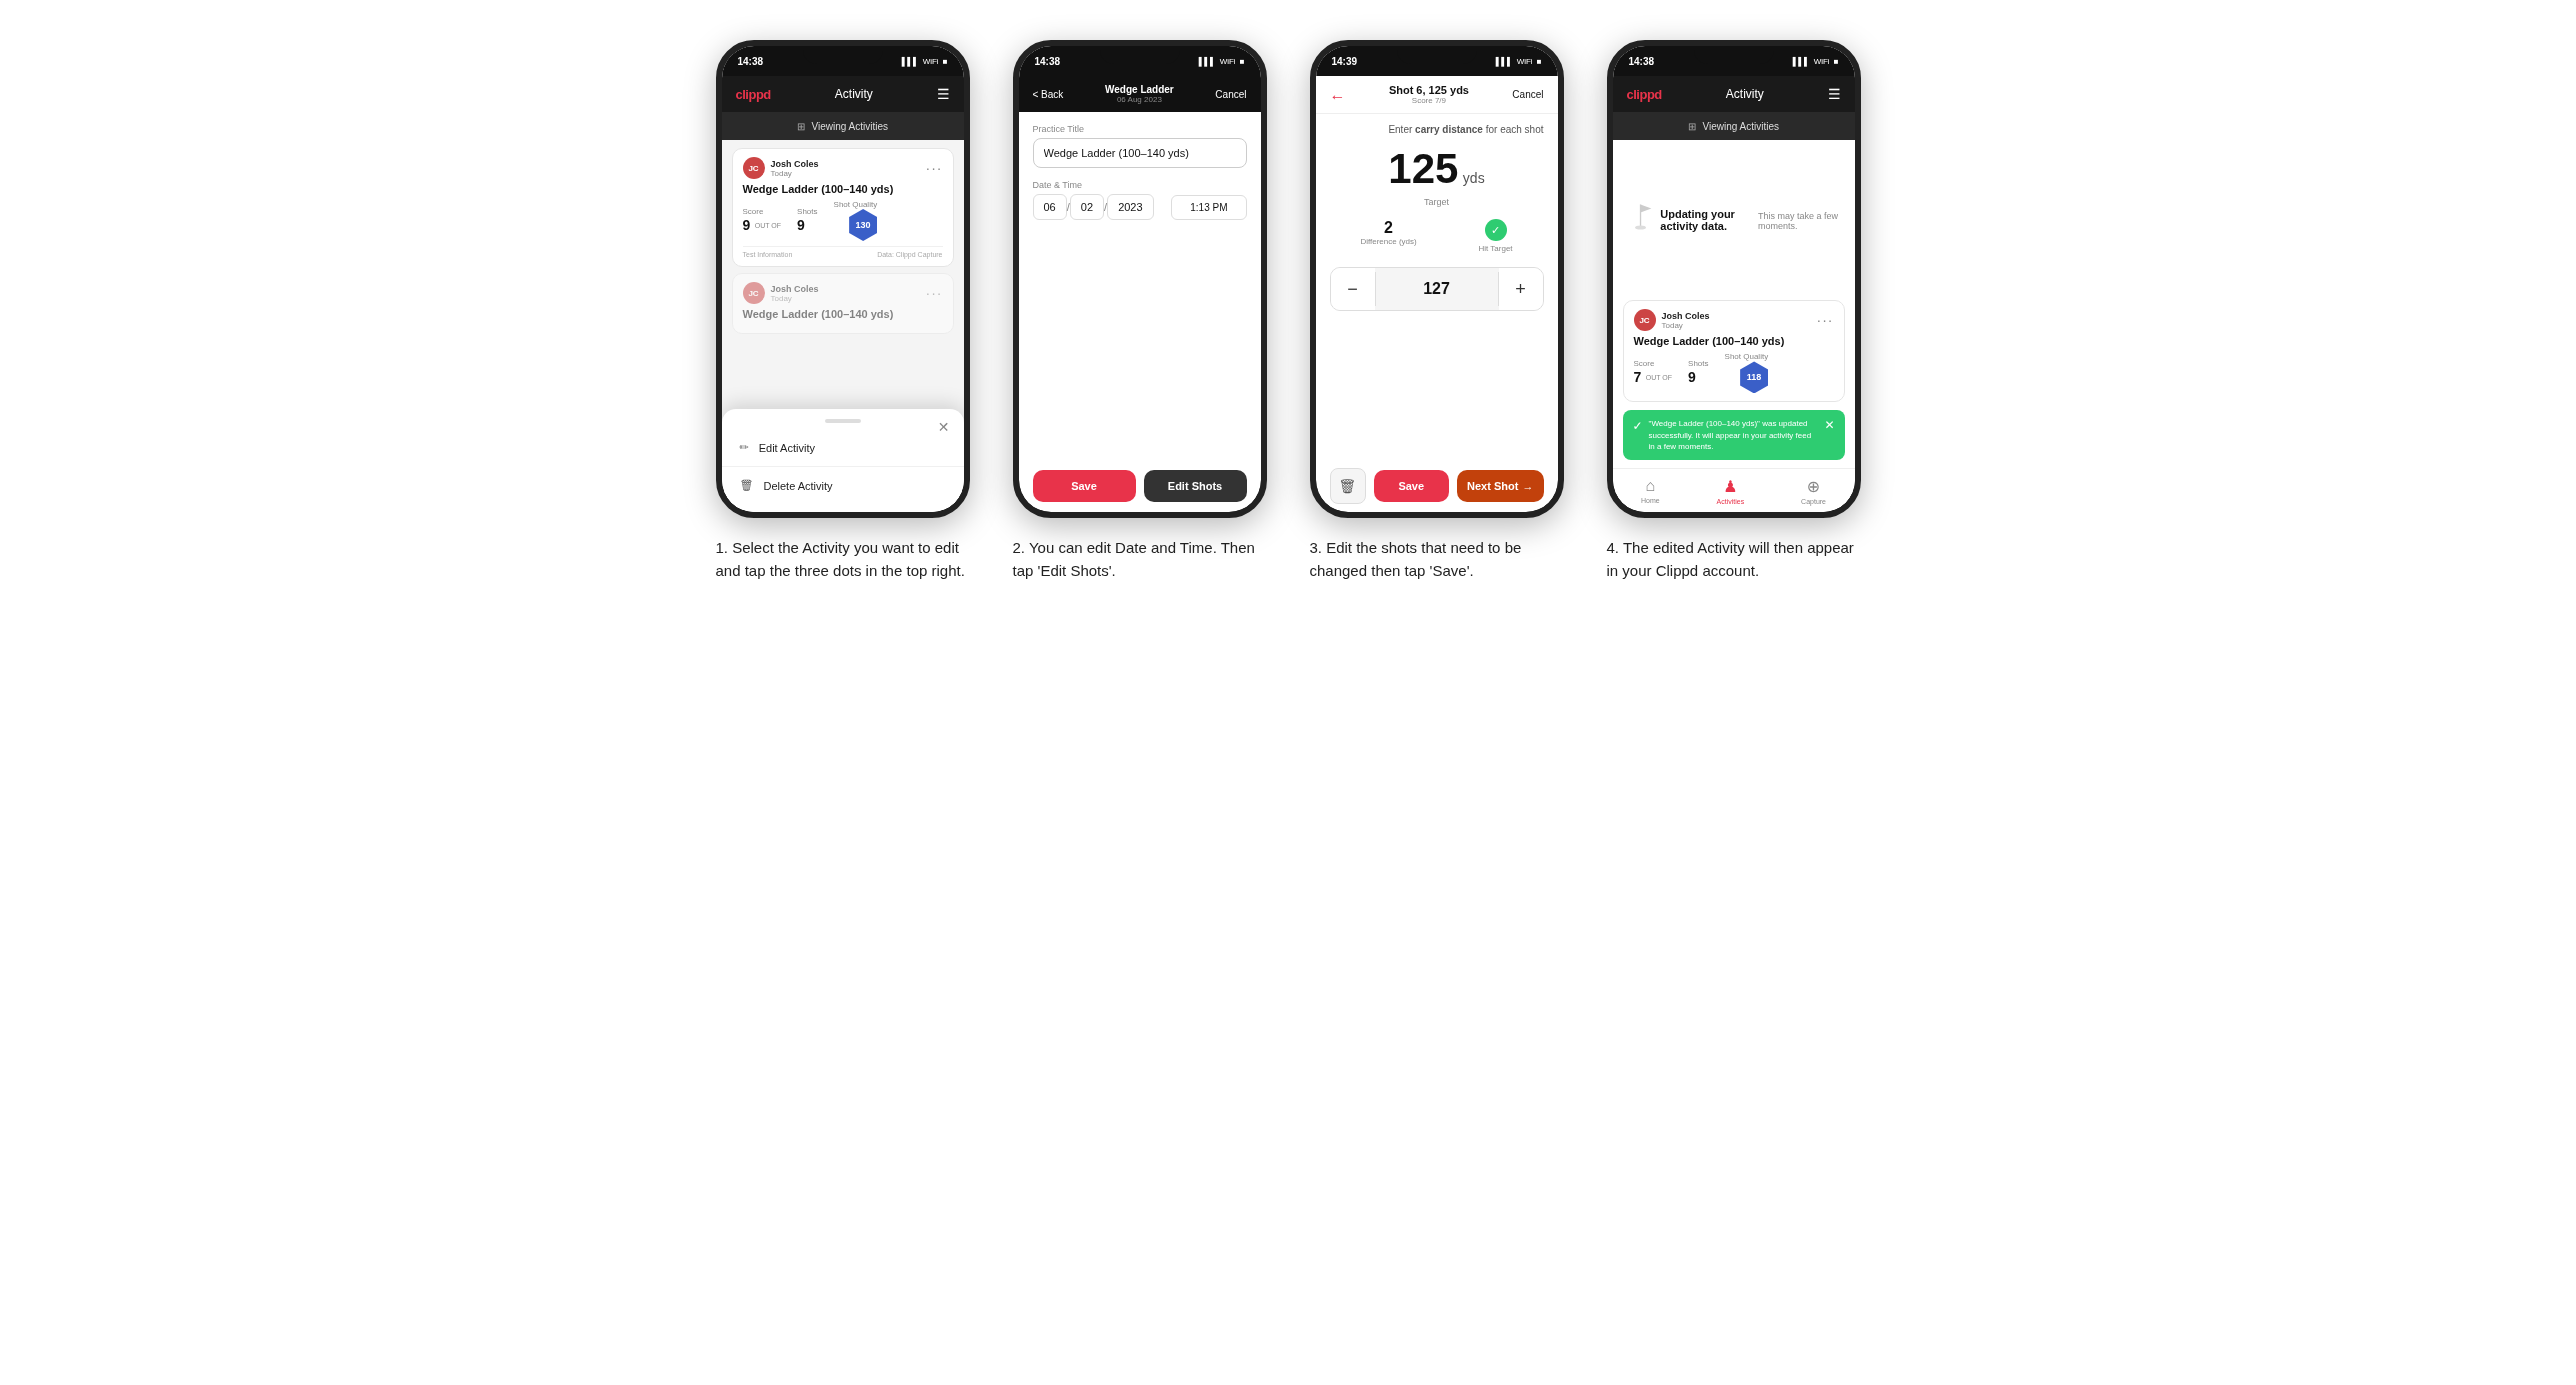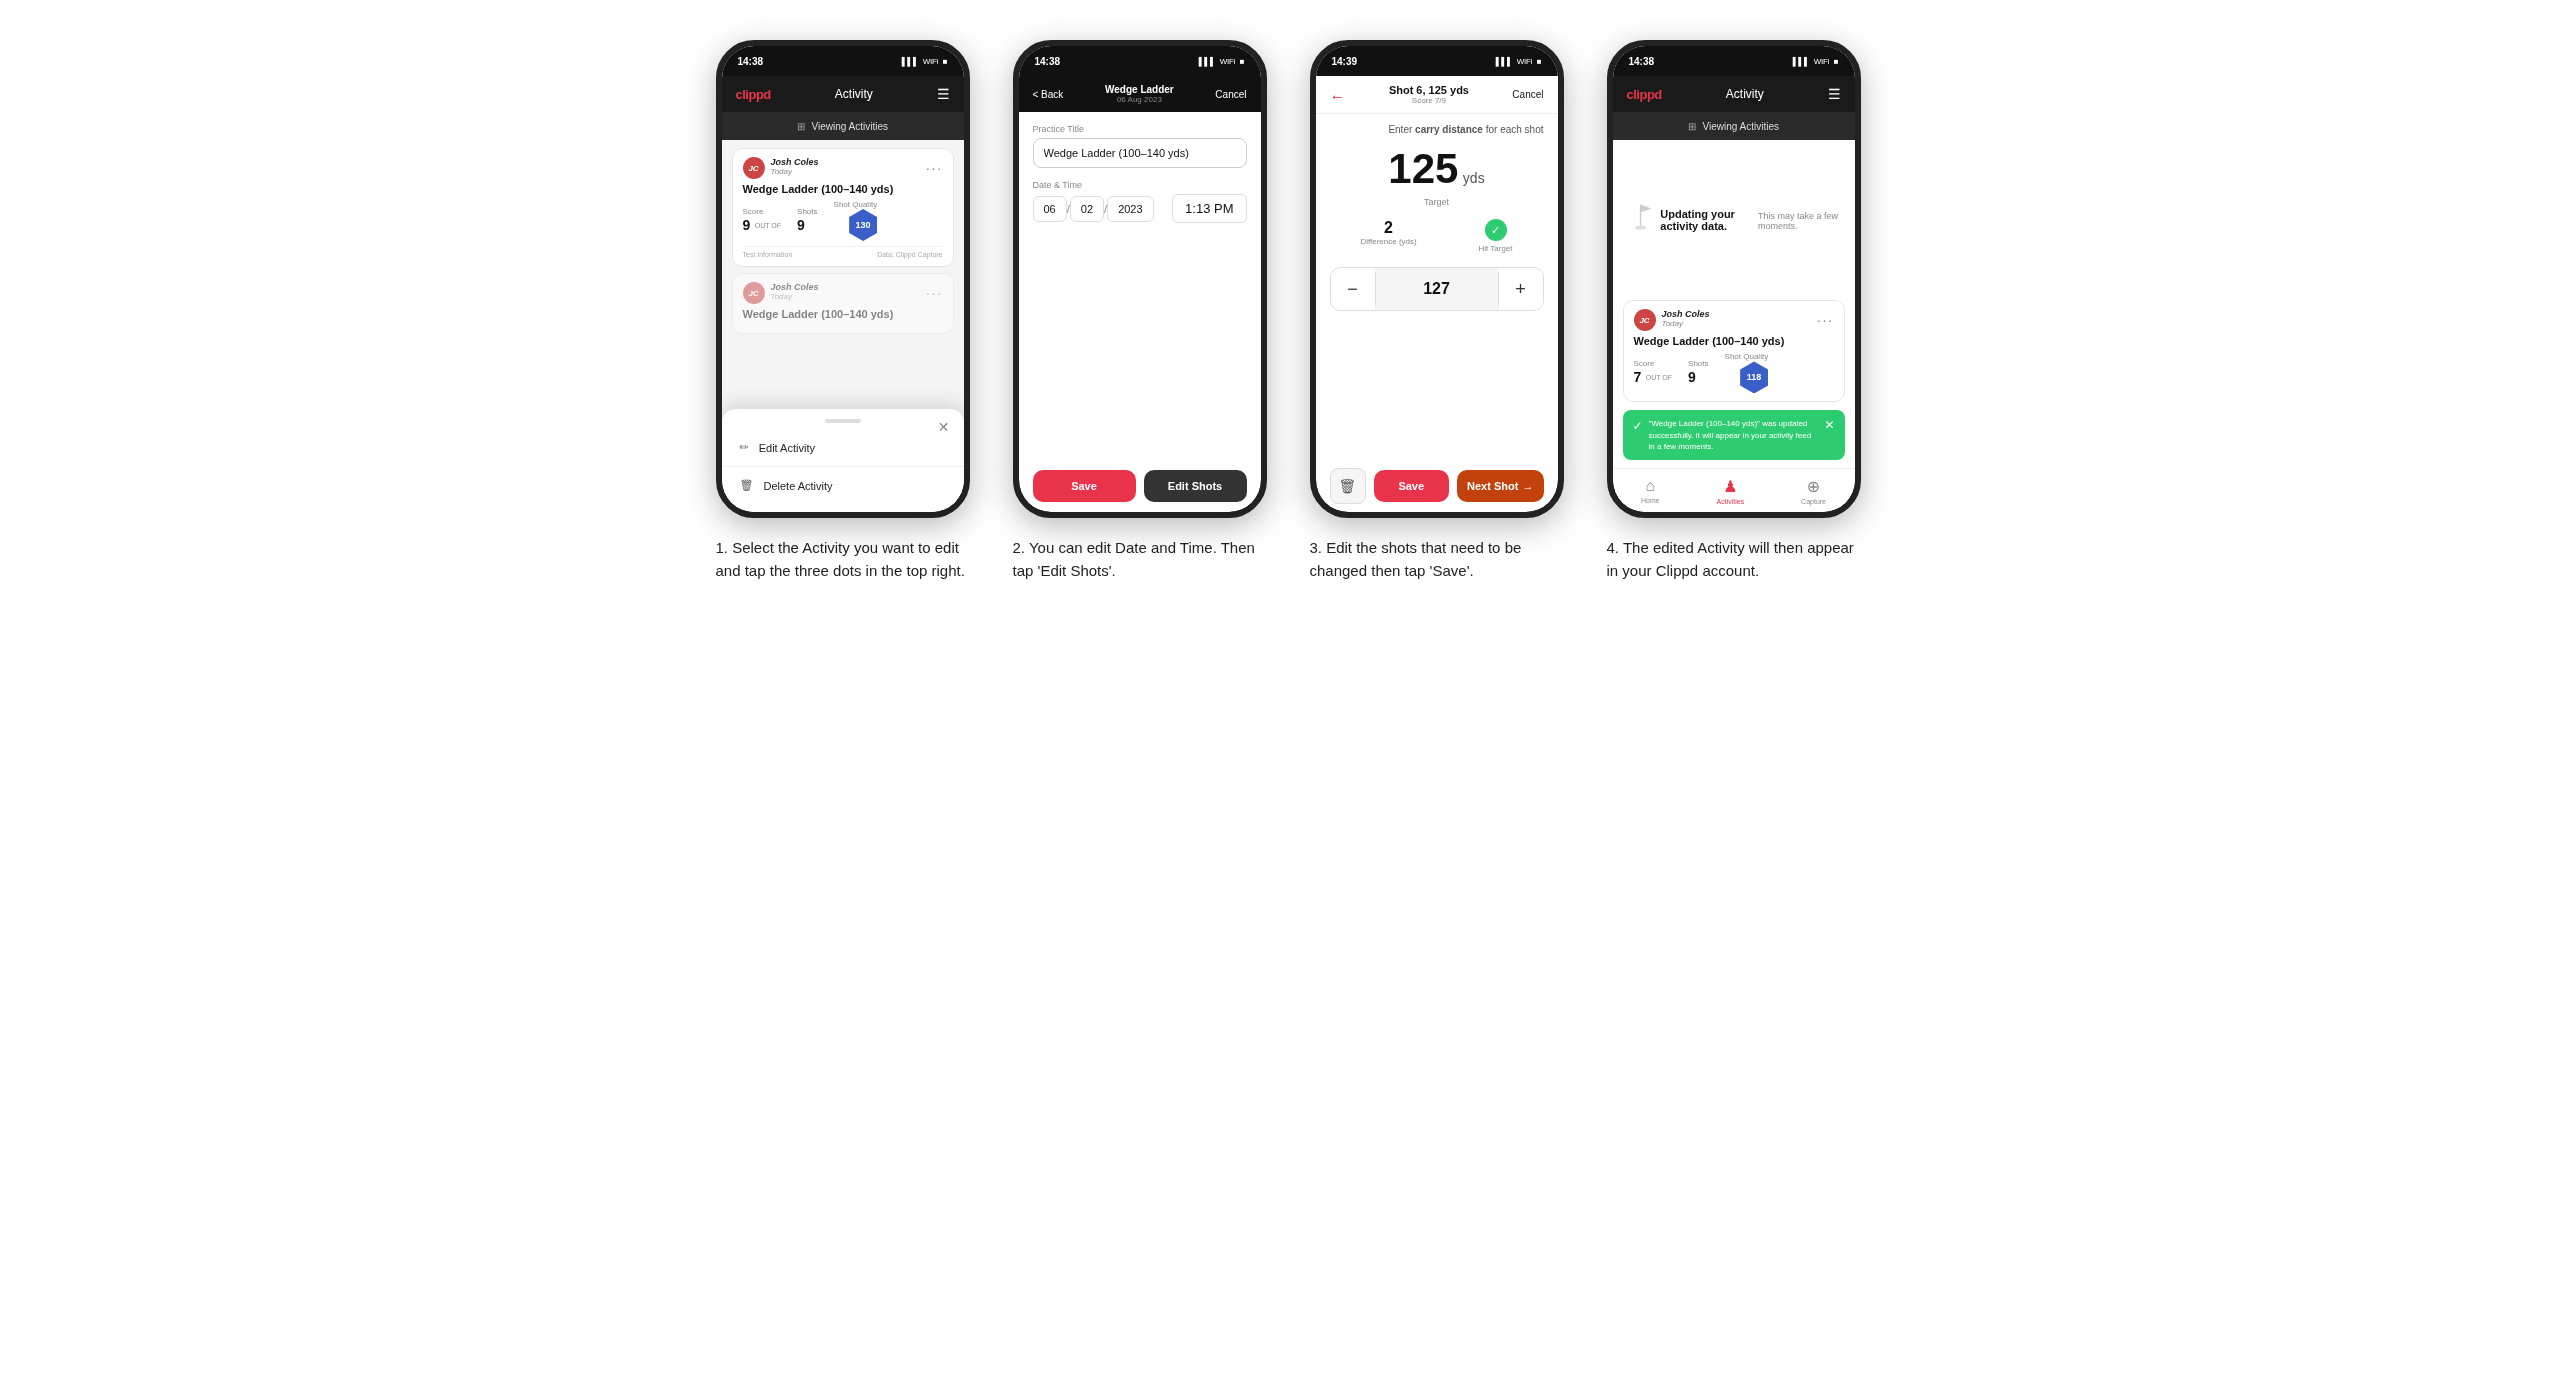--- a/index.html
+++ b/index.html
@@ -133,23 +133,22 @@
       position: relative;
     }
     .card-header {
       display: flex;
       align-items: center;
       justify-content: space-between;
       margin-bottom: 4px;
     }
     .user-info {
       display: flex;
-      align-items: flex-start;
+      align-items: center;
       gap: 6px;
-      font-style: italic;
     }
     .avatar {
       width: 22px; height: 22px;
       border-radius: 50%;
       background: #c44;
       display: flex; align-items: center; justify-content: center;
       color: #fff; font-size: 8px; font-weight: 700;
     }
     .user-name { font-size: 9px; font-weight: 600; color: #222; }
     .user-date { font-size: 8px; color: #888; }
@@ -247,22 +246,22 @@
       border-radius: 6px;
       padding: 6px 10px;
       font-size: 11px;
       color: #111;
       background: #fff;
     }
     .date-sep { color: #888; font-size: 11px; }
     .time-part {
       border: 1.5px solid #ddd;
       border-radius: 6px;
-      padding: 6px 12px;
-      font-size: 13px;
+      padding: 6px 18px;
+      font-size: 10px;
       color: #111;
       margin-left: auto;
     }
     .form-buttons {
       display: flex;
       gap: 8px;
       padding: 10px 14px;
       flex-shrink: 0;
     }
     .btn-save {

